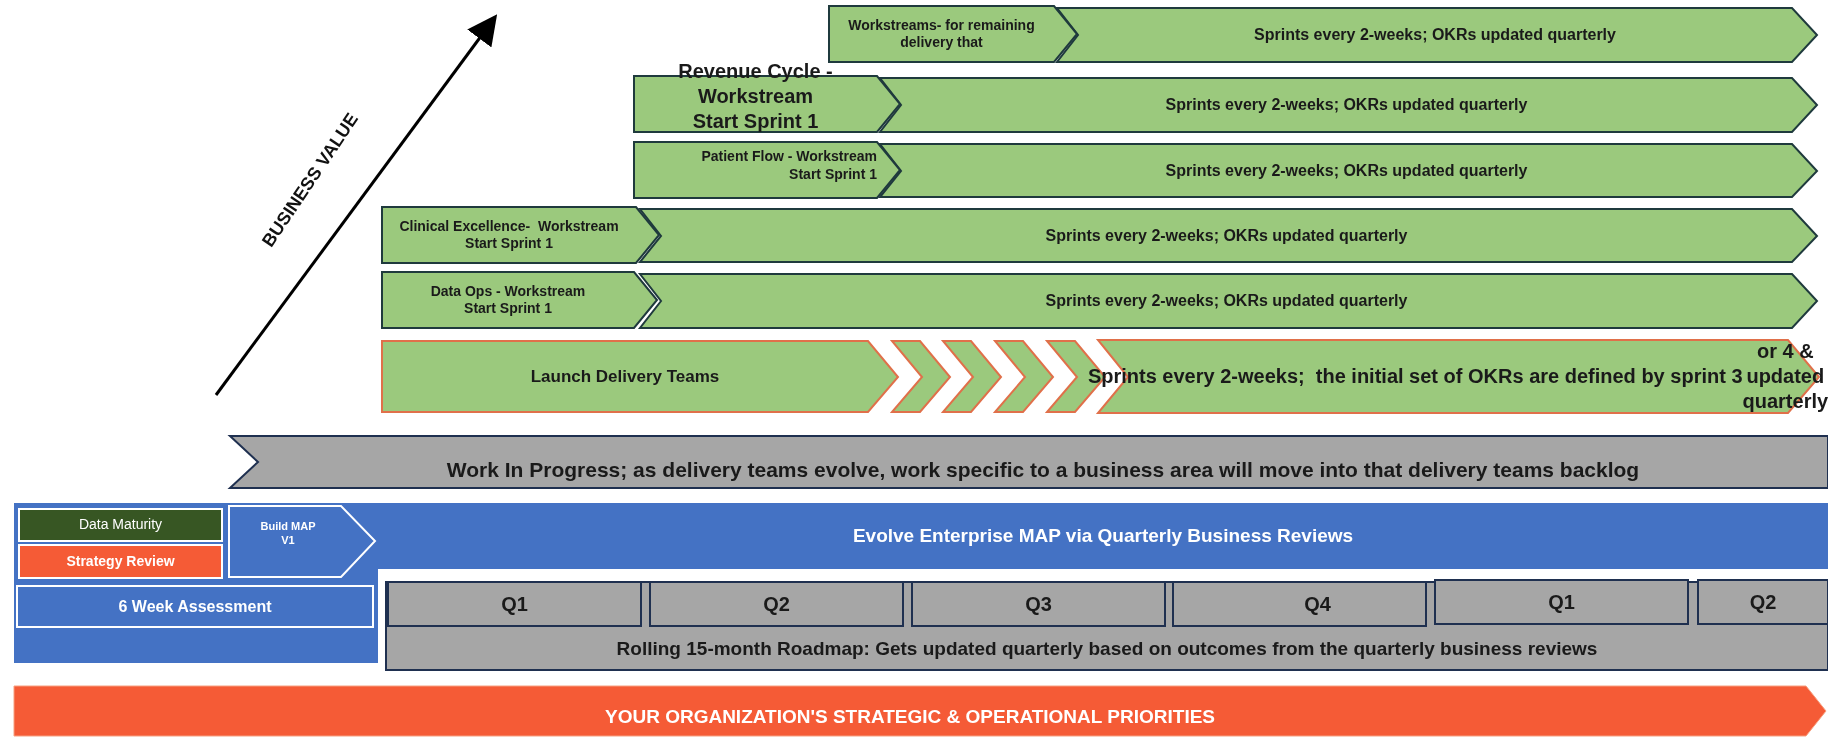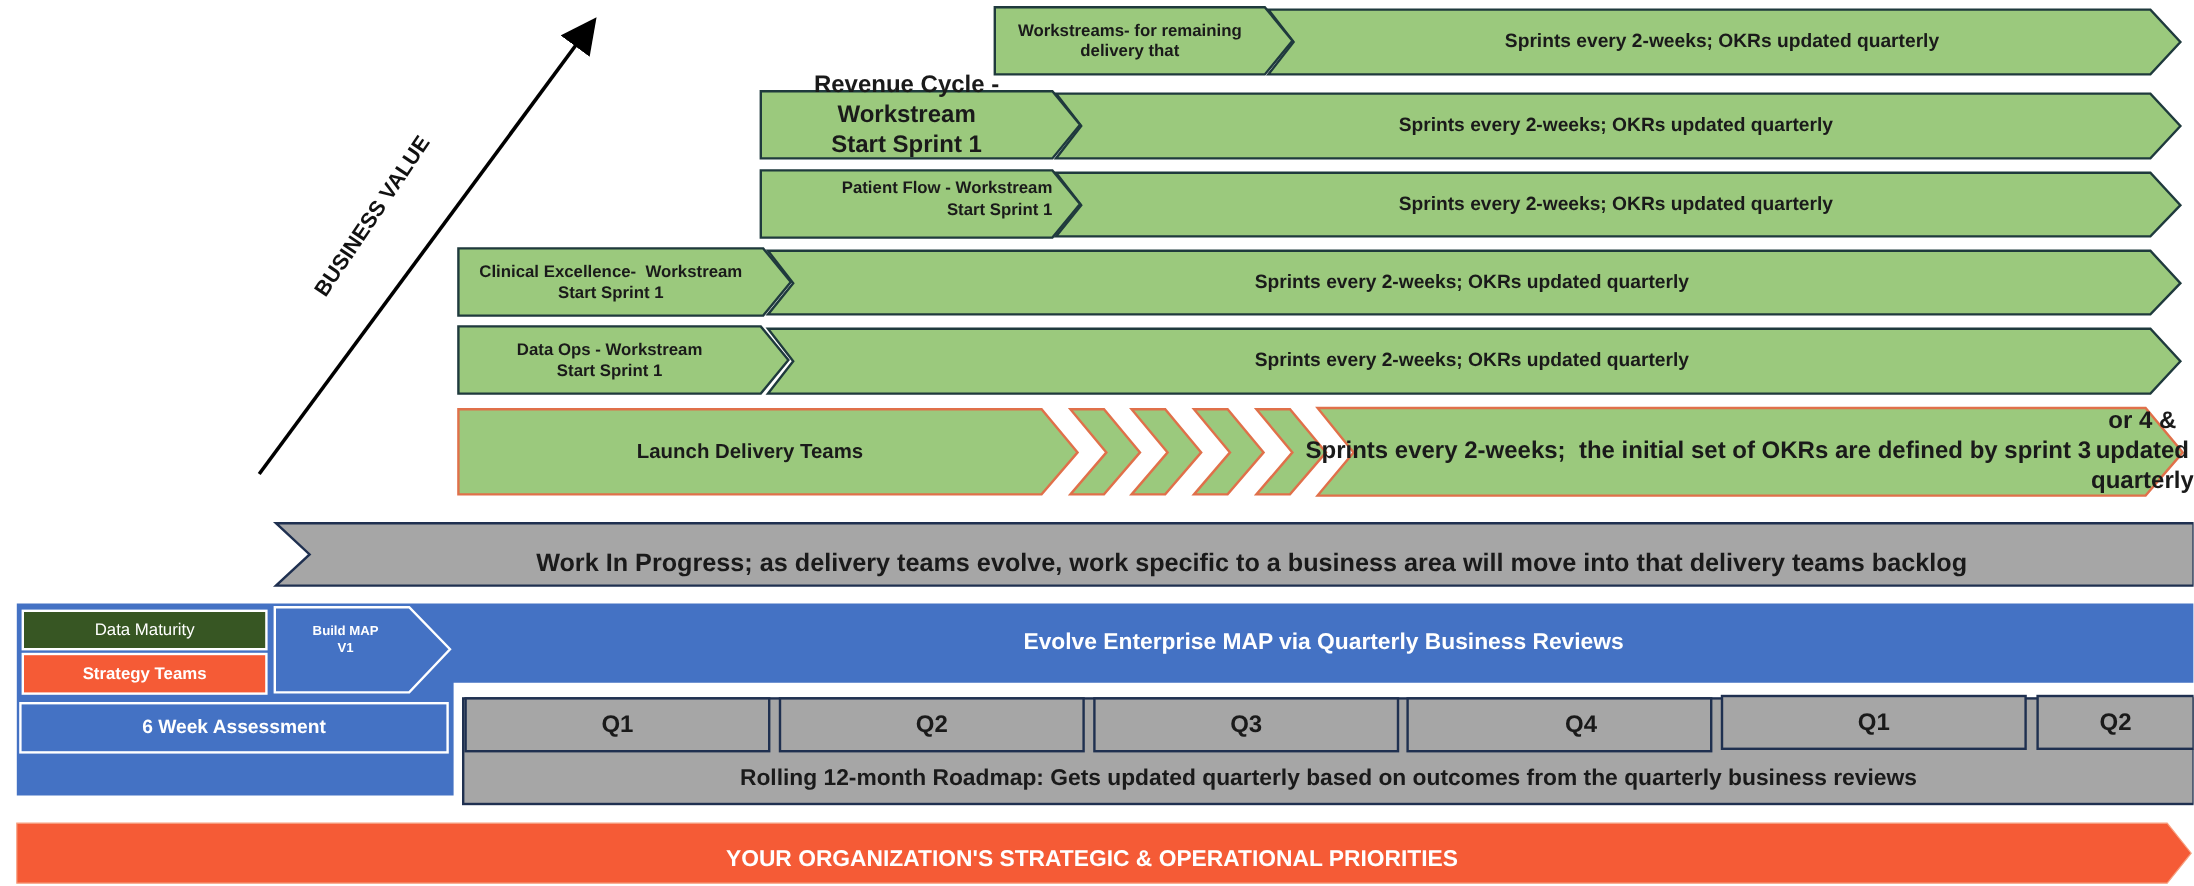--- a/index.html
+++ b/index.html
@@ -107,32 +107,32 @@
 
 <div class="t" style="left:382px;top:341px;width:486px;height:71px;font-size:17px;">Launch Delivery Teams</div>
 <div class="t" style="left:1128px;top:340px;width:660px;height:73px;font-size:20px;flex-direction:row;">
   <span style="white-space:pre;">Sprints every 2-weeks;  the initial set of OKRs are defined by sprint 3</span>
   <span>or 4 &amp; updated quarterly</span>
 </div>
 
 <div class="t" style="left:258px;top:436px;width:1570px;height:68px;font-size:21px;">Work In Progress; as delivery teams evolve, work specific to a business area will move into that delivery teams backlog</div>
 
 <div class="t w" style="left:19px;top:509px;width:203px;height:32px;font-size:14px;font-weight:normal;">Data Maturity</div>
-<div class="t w" style="left:19px;top:545px;width:203px;height:33px;font-size:14px;">Strategy Teams</div>
+<div class="t w" style="left:19px;top:545px;width:203px;height:33px;font-size:14px;">Strategy Review</div>
 <div class="t w" style="left:224px;top:506px;width:128px;height:56px;font-size:11px;flex-direction:column;">
   <span>Build MAP</span>
   <span>V1</span>
 </div>
 <div class="t w" style="left:17px;top:586px;width:356px;height:41px;font-size:16px;">6 Week Assessment</div>
 
 <div class="t w" style="left:378px;top:503px;width:1450px;height:66px;font-size:19px;">Evolve Enterprise MAP via Quarterly Business Reviews</div>
 
 <div id="quarter-labels">
     <div class="t" style="left: 388px; top: 582px; width: 253px; height: 44px; font-size: 20px;">Q1</div>
     <div class="t" style="left: 650px; top: 582px; width: 253px; height: 44px; font-size: 20px;">Q2</div>
     <div class="t" style="left: 912px; top: 582px; width: 253px; height: 44px; font-size: 20px;">Q3</div>
     <div class="t" style="left: 1173px; top: 582px; width: 253px; height: 44px; font-size: 20px; margin-left: 18px;">Q4</div>
     <div class="t" style="left: 1435px; top: 580px; width: 253px; height: 44px; font-size: 20px;">Q1</div>
     <div class="t" style="left: 1698px; top: 580px; width: 130px; height: 44px; font-size: 20px;">Q2</div>
   </div>
-<div class="t" style="left:386px;top:627px;width:1442px;height:43px;font-size:19px;">Rolling 12-month Roadmap: Gets updated quarterly based on outcomes from the quarterly business reviews</div>
+<div class="t" style="left:386px;top:627px;width:1442px;height:43px;font-size:19px;">Rolling 15-month Roadmap: Gets updated quarterly based on outcomes from the quarterly business reviews</div>
 
 <div class="t w" style="left:14px;top:686px;width:1792px;height:62px;font-size:19px;">YOUR ORGANIZATION'S STRATEGIC &amp; OPERATIONAL PRIORITIES</div>
 
 </body></html>

